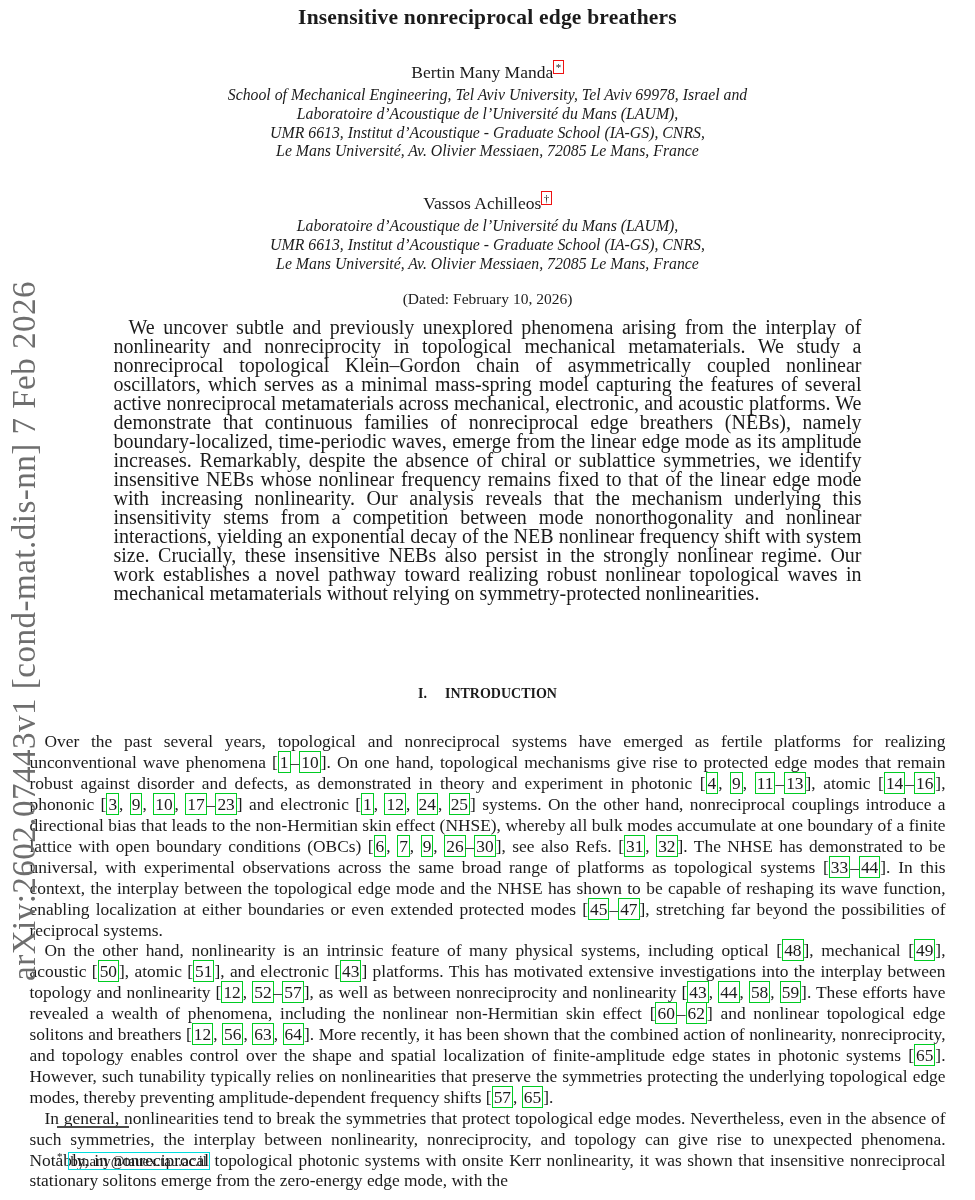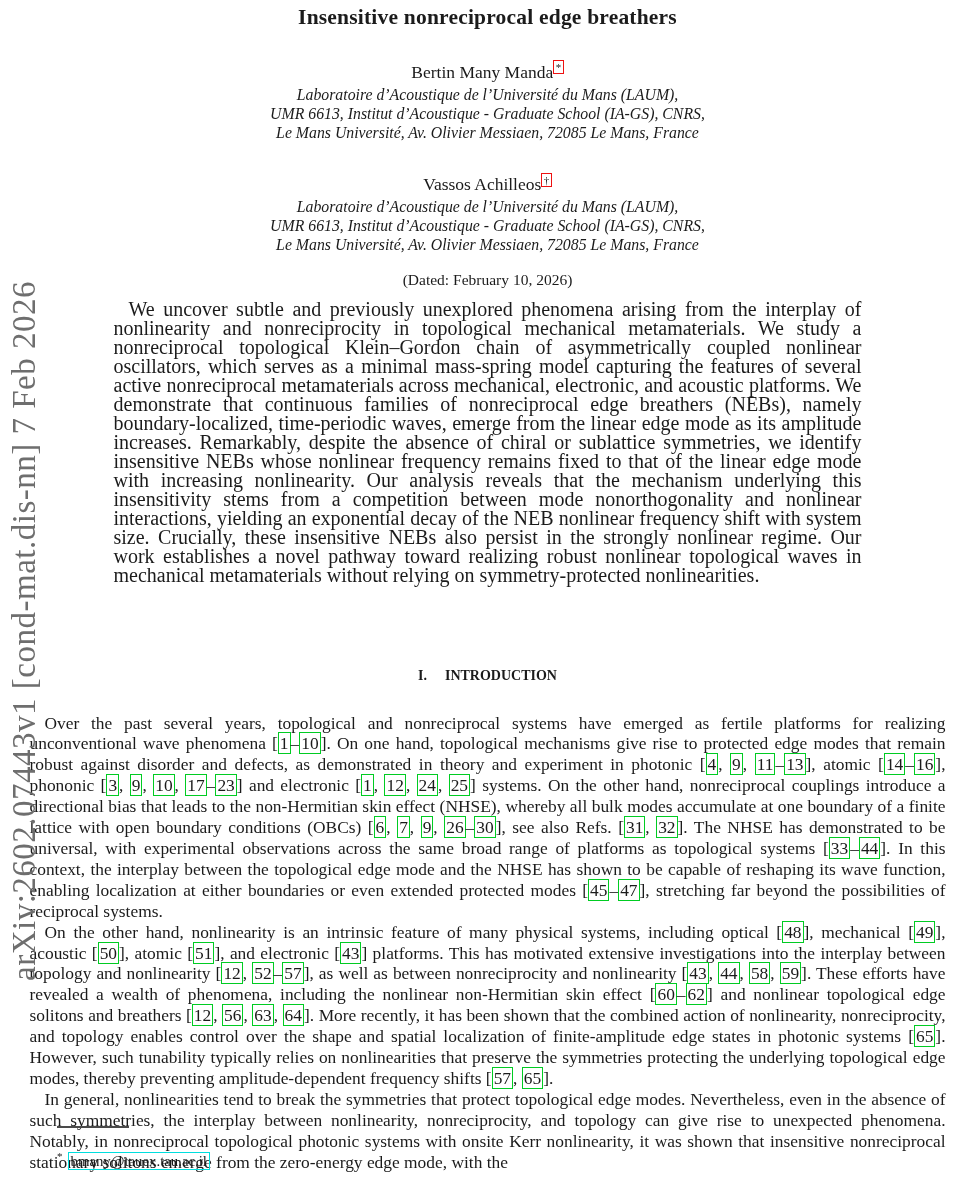--- a/index.html
+++ b/index.html
@@ -82,20 +82,21 @@
 <body>
 
 <div class="page" style="--cite-green: #00cc22; --email-cyan: #00dede; --marker-red: #ee1111; --stamp-gray: #6e6e6e;">
 
   <div class="stamp">arXiv:2602.07443v1  [cond-mat.dis-nn]  7 Feb 2026</div>
 
   <div class="header">
     <div class="title">Insensitive nonreciprocal edge breathers</div>
     <div id="authors">
         <div class="author-name"><span>Bertin Many Manda</span><sup class="author-marker">*</sup></div>
+        <div class="affil">School of Mechanical Engineering, Tel Aviv University, Tel Aviv 69978, Israel and</div>
         <div class="affil">Laboratoire d’Acoustique de l’Université du Mans (LAUM),</div>
         <div class="affil">UMR 6613, Institut d’Acoustique - Graduate School (IA-GS), CNRS,</div>
         <div class="affil">Le Mans Université, Av. Olivier Messiaen, 72085 Le Mans, France</div>
         <div class="author-name"><span>Vassos Achilleos</span><sup class="author-marker">†</sup></div>
         <div class="affil">Laboratoire d’Acoustique de l’Université du Mans (LAUM),</div>
         <div class="affil">UMR 6613, Institut d’Acoustique - Graduate School (IA-GS), CNRS,</div>
         <div class="affil">Le Mans Université, Av. Olivier Messiaen, 72085 Le Mans, France</div>
       </div>
     <div class="dated">(Dated: February 10, 2026)</div>
   </div>

